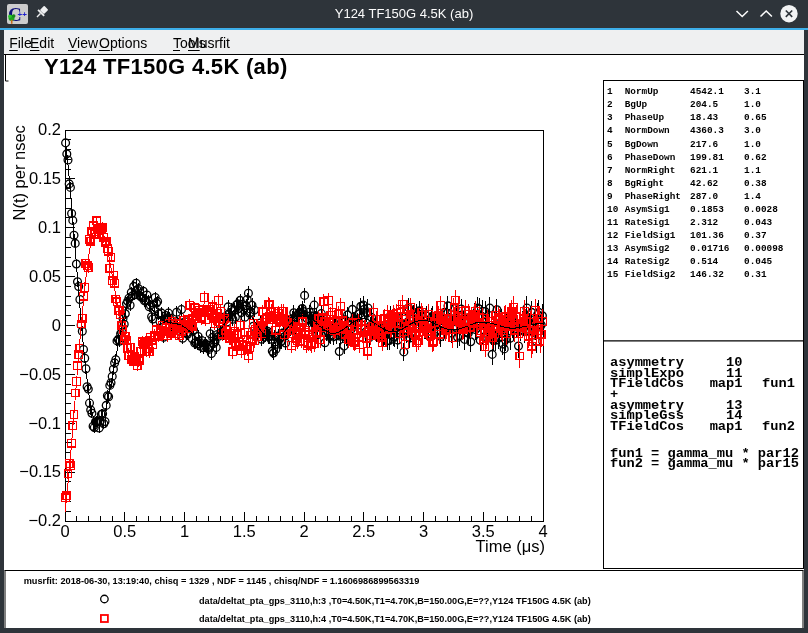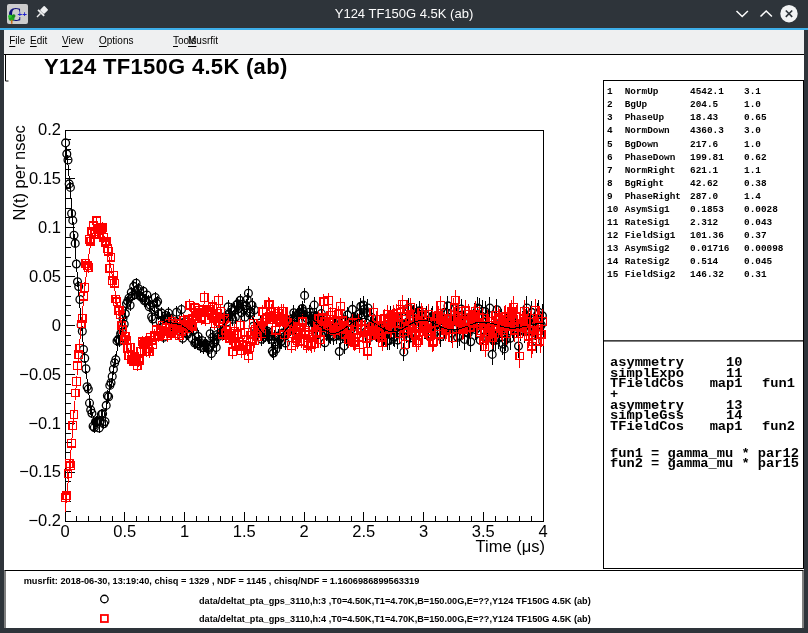--- a/index.html
+++ b/index.html
@@ -1,20 +1,20 @@
 <!DOCTYPE html>
 <html><head><meta charset="utf-8">
 <style>
 * { margin:0; padding:0; box-sizing:border-box; }
 body { width:808px; height:633px; overflow:hidden; font-family:"Liberation Sans", sans-serif; }
 .win { position:relative; width:808px; height:633px; background:#2e343a; }
 .titlebar { position:absolute; left:0; top:0; width:808px; height:28px; background:#2e343a; }
 .ttext { position:absolute; left:0; top:0; width:808px; height:28px; line-height:27px; text-align:center; color:#fcfcfc; font-size:13px; }
 .accent { position:absolute; left:0; top:28px; width:808px; height:2px; background:#3daee9; }
-.menubar { position:absolute; left:4px; top:30px; width:800px; height:25px; background:#eff0f1; border-bottom:1px solid #000; font-size:10px; color:#000; }
+.menubar { position:absolute; left:4px; top:30px; width:800px; height:25px; background:#eff0f1; border-bottom:1px solid #000; font-size:14px; color:#000; }
 .mi { position:absolute; top:5px; }
 .mi u { text-decoration:underline; text-underline-offset:2px; text-decoration-thickness:1px; }
 .canvas { position:absolute; left:4px; top:55px; }
 .al { font-size:16.5px; fill:#000; }
 .at { font-size:16.5px; fill:#000; }
 .pm text { font-family:"Liberation Mono",monospace; font-weight:bold; font-size:9.4px; fill:#000; }
 .tm text { font-family:"Liberation Mono",monospace; font-weight:bold; font-size:13.7px; fill:#000; }
 .bt { font-weight:bold; font-size:9.5px; fill:#000; }
 </style></head>
 <body>
@@ -41,21 +41,21 @@
       <path d="M 68.5 11 l 5.7 5.5 l 5.7 -5.5" stroke="#fcfcfc" stroke-width="1.5" fill="none"></path>
       <path d="M 92.5 16.5 l 5.7 -5.5 l 5.7 5.5" stroke="#fcfcfc" stroke-width="1.5" fill="none"></path>
       <circle cx="121" cy="13.7" r="8.7" fill="#f2f3f4"></circle>
       <path d="M 117.8 10.5 l 6.4 6.4 M 124.2 10.5 l -6.4 6.4" stroke="#2e343a" stroke-width="1.6" fill="none"></path>
     </svg>
   </div>
   <div class="accent"></div>
   <div class="menubar">
     <span class="mi" style="left:5.2px"><u>F</u>ile</span>
     <span class="mi" style="left:26px"><u>E</u>dit</span>
-    <span class="mi" style="left:58px"><u>V</u>iew</span>
+    <span class="mi" style="left:64px"><u>V</u>iew</span>
     <span class="mi" style="left:95px"><u>O</u>ptions</span>
     <span class="mi" style="left:169px"><u>T</u>ools</span>
     <span class="mi" style="left:184px"><u>M</u>usrfit</span>
     <span class="mi" style="left:814px"><u>H</u>elp</span>
   </div>
   <svg class="canvas" width="800" height="573" viewBox="4 55 800 573">
     <rect x="4" y="55" width="800" height="573" fill="#ffffff"></rect>
     <path d="M5.5 55 V81 h3" stroke="#000" stroke-width="1" fill="none"></path>
     <text x="44" y="73.5" font-size="22px" font-weight="bold" letter-spacing="0.3">Y124 TF150G 4.5K (ab)</text>
     <rect x="65.5" y="130.5" width="478.0" height="391.0" fill="none" stroke="#000" stroke-width="1" shape-rendering="crispEdges"></rect>

